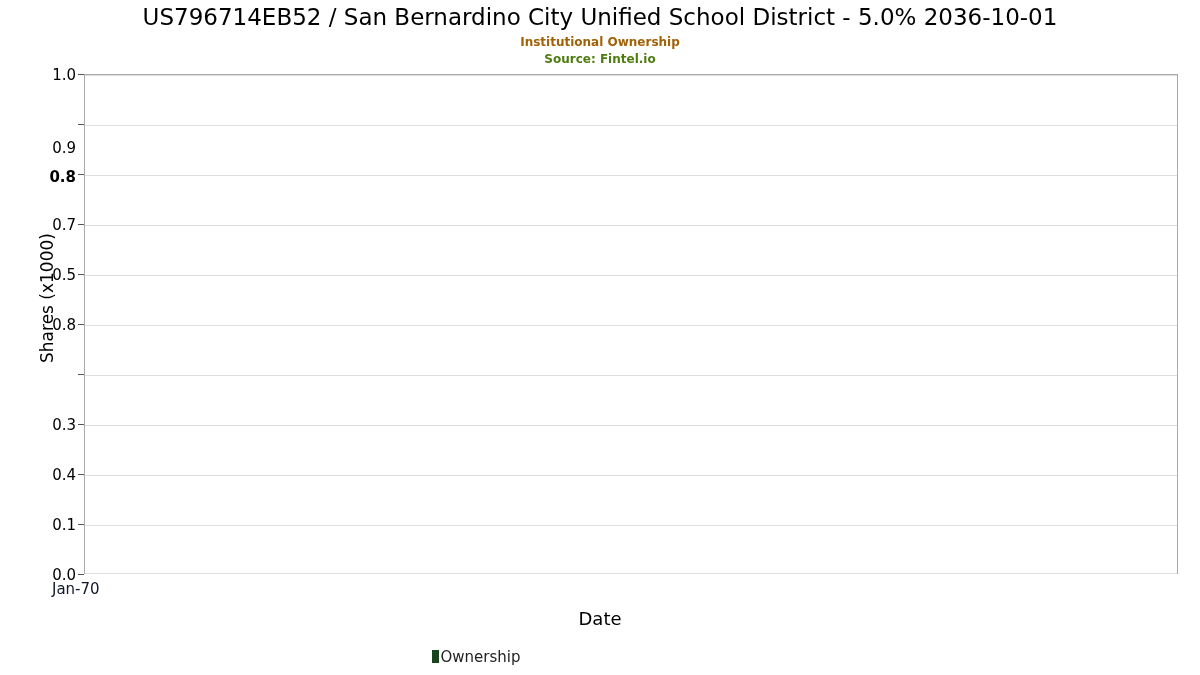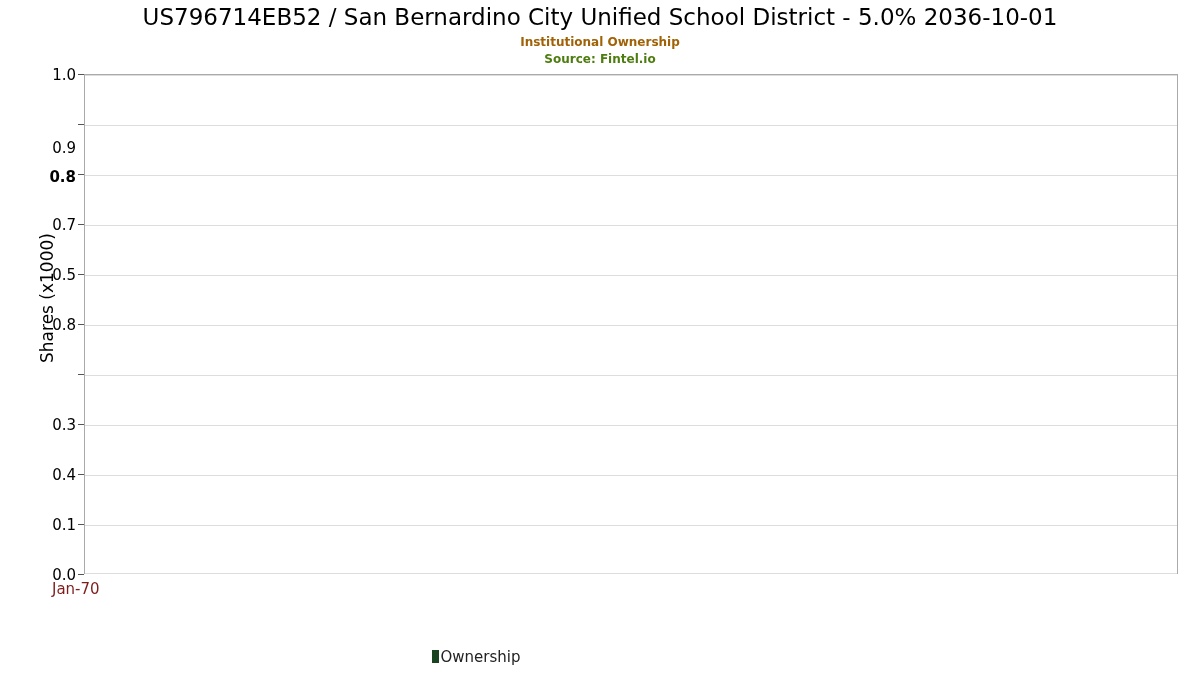--- a/index.html
+++ b/index.html
@@ -90,21 +90,21 @@
     transform: rotate(-90deg);
     transform-origin: center center;
     text-align: center;
     font-size: 17px;
     color: #000000;
   }
   .xtick-label {
     position: absolute;
     top: 580px;
     font-size: 15px;
-    color: #7f1d1d;
+    color: #0f172a;
     white-space: nowrap;
   }
   .xlabel {
     position: absolute;
     top: 608px;
     left: 0;
     width: 1200px;
     text-align: center;
     font-size: 18px;
     color: #000000;
@@ -185,18 +185,19 @@
     <div class="gridline" style="top:350px;"></div>
     <div class="gridline" style="top:400px;"></div>
     <div class="gridline" style="top:450px;"></div>
     <div class="gridline" style="top:498px;"></div>
     <svg width="1092" height="498" style="position:absolute;left:0;top:0;">
     </svg>
   </div>
 
   <div class="xtick-label" style="left:52px;">Jan-70</div>
 
+  <div class="xlabel">Date</div>
 
   <div class="legend">
     <span class="legend-swatch" style="background:#1a4420;"></span><span class="legend-text">Ownership</span>
   </div>
 
 </div>
 
 </body></html>

